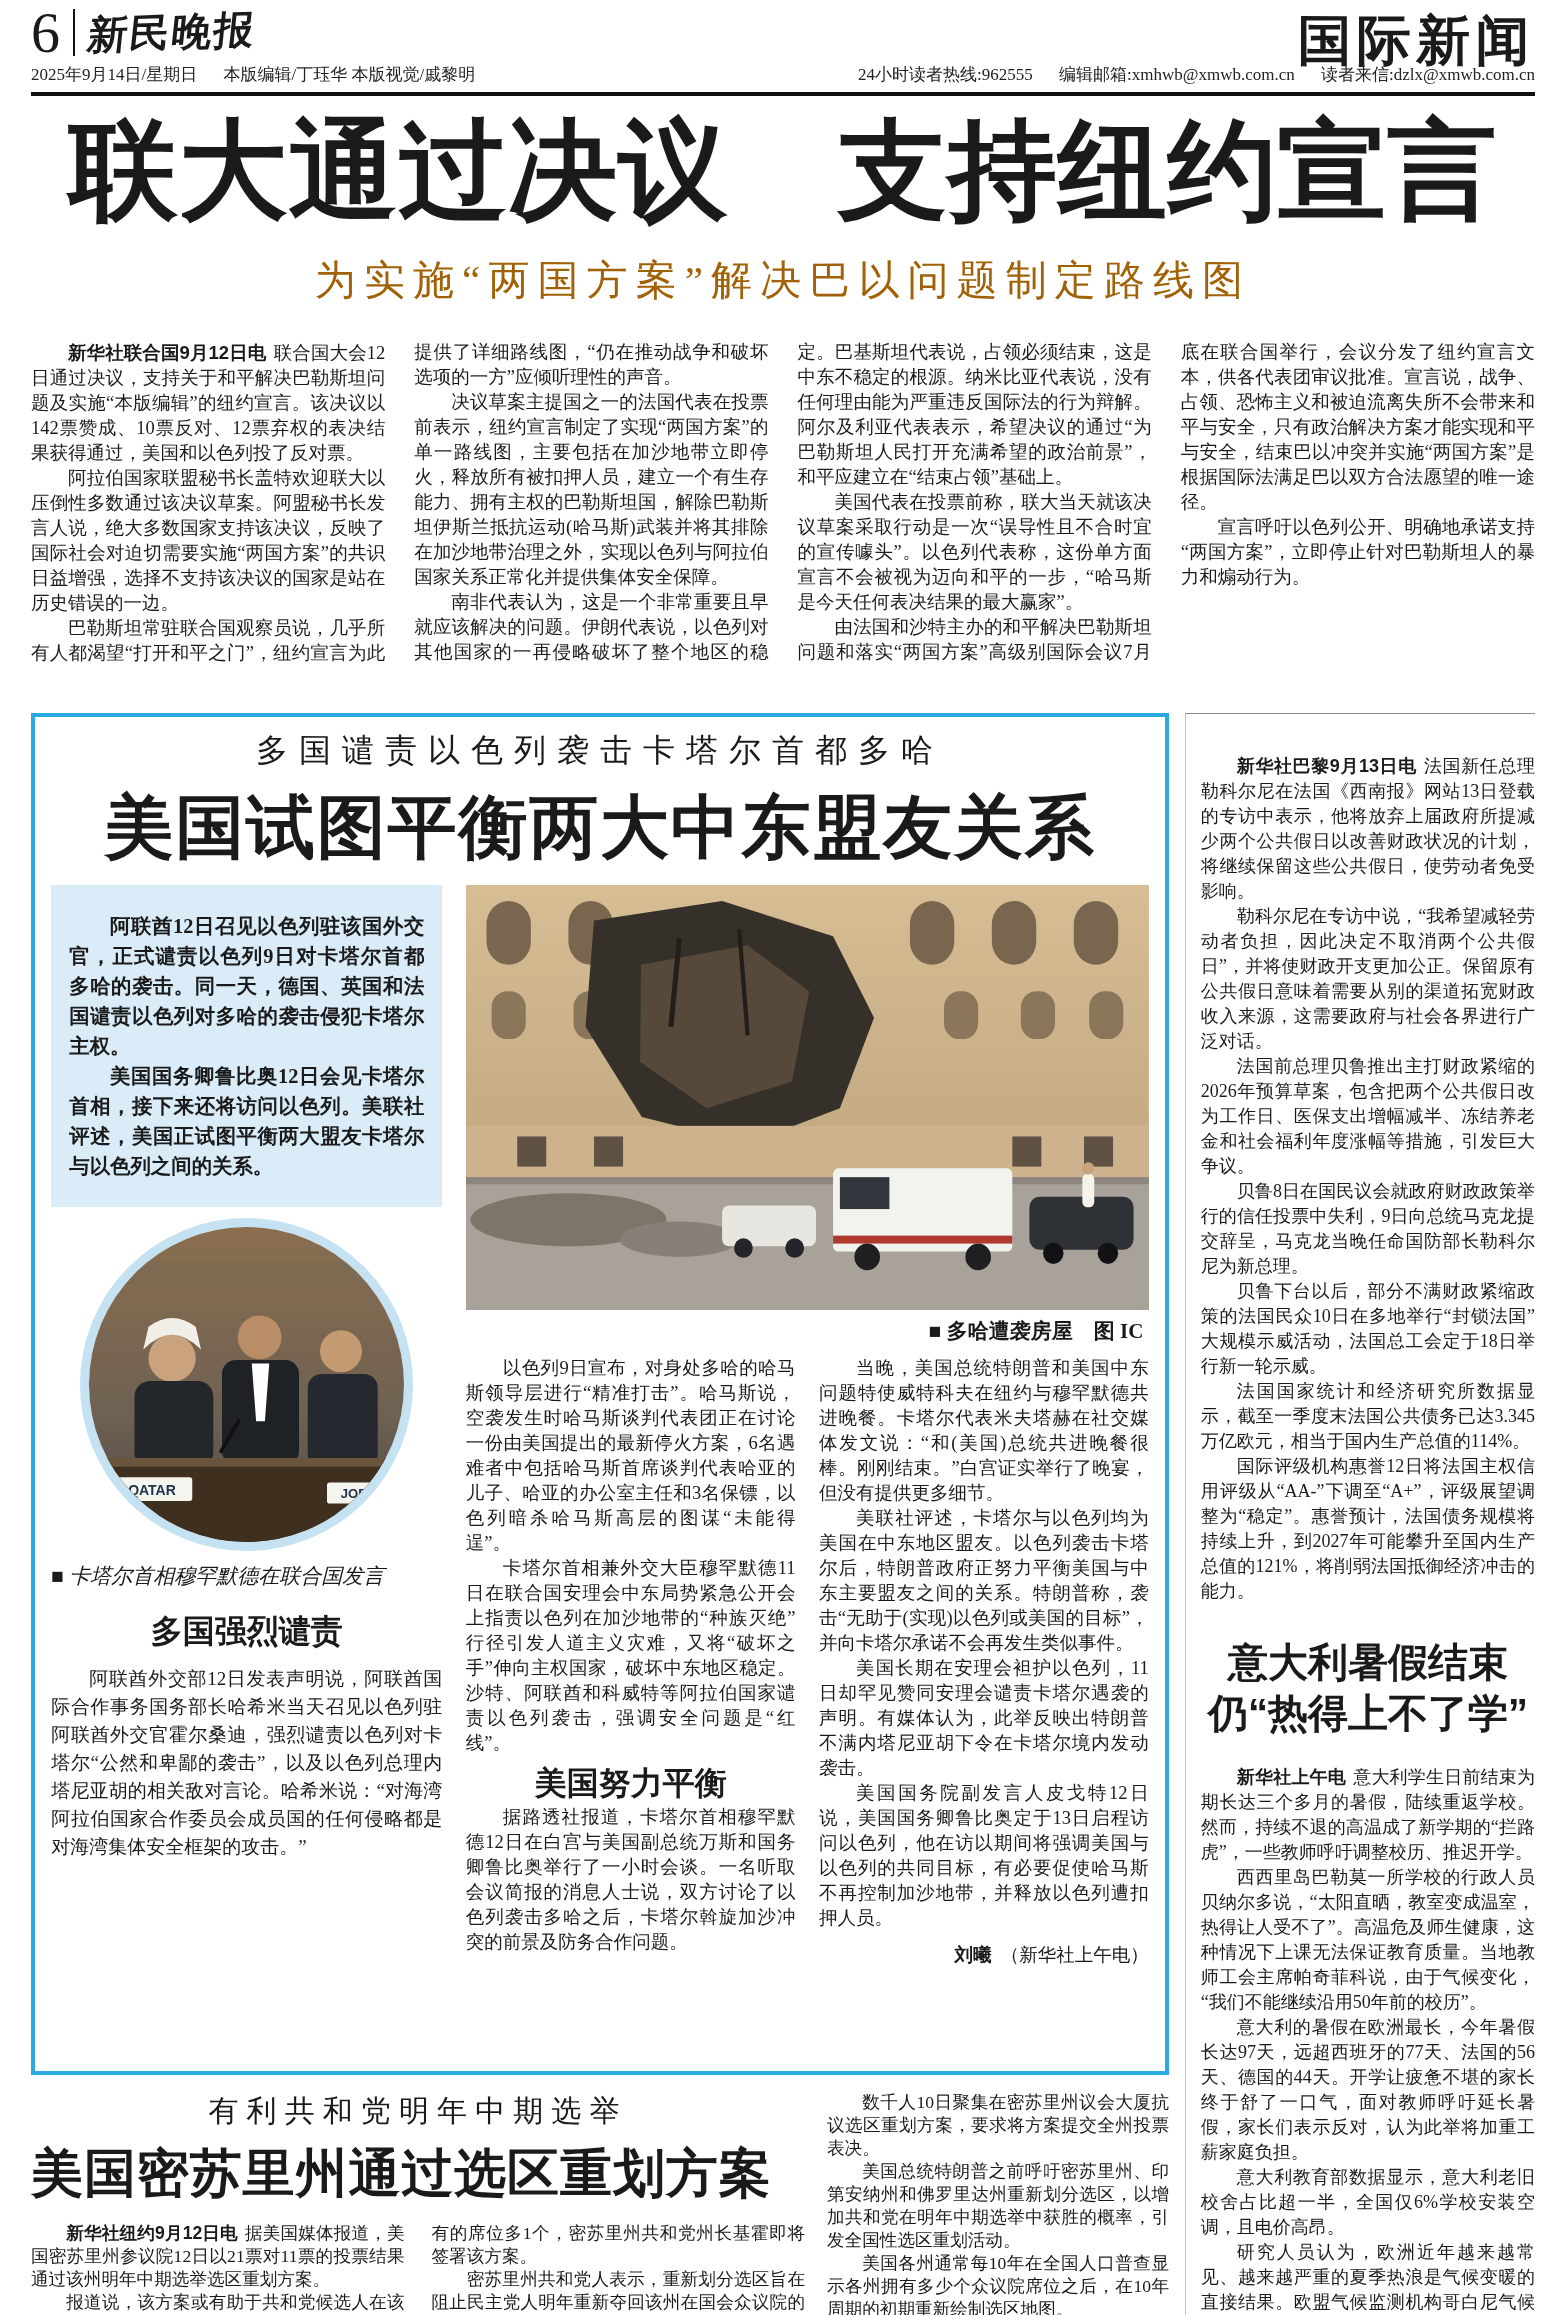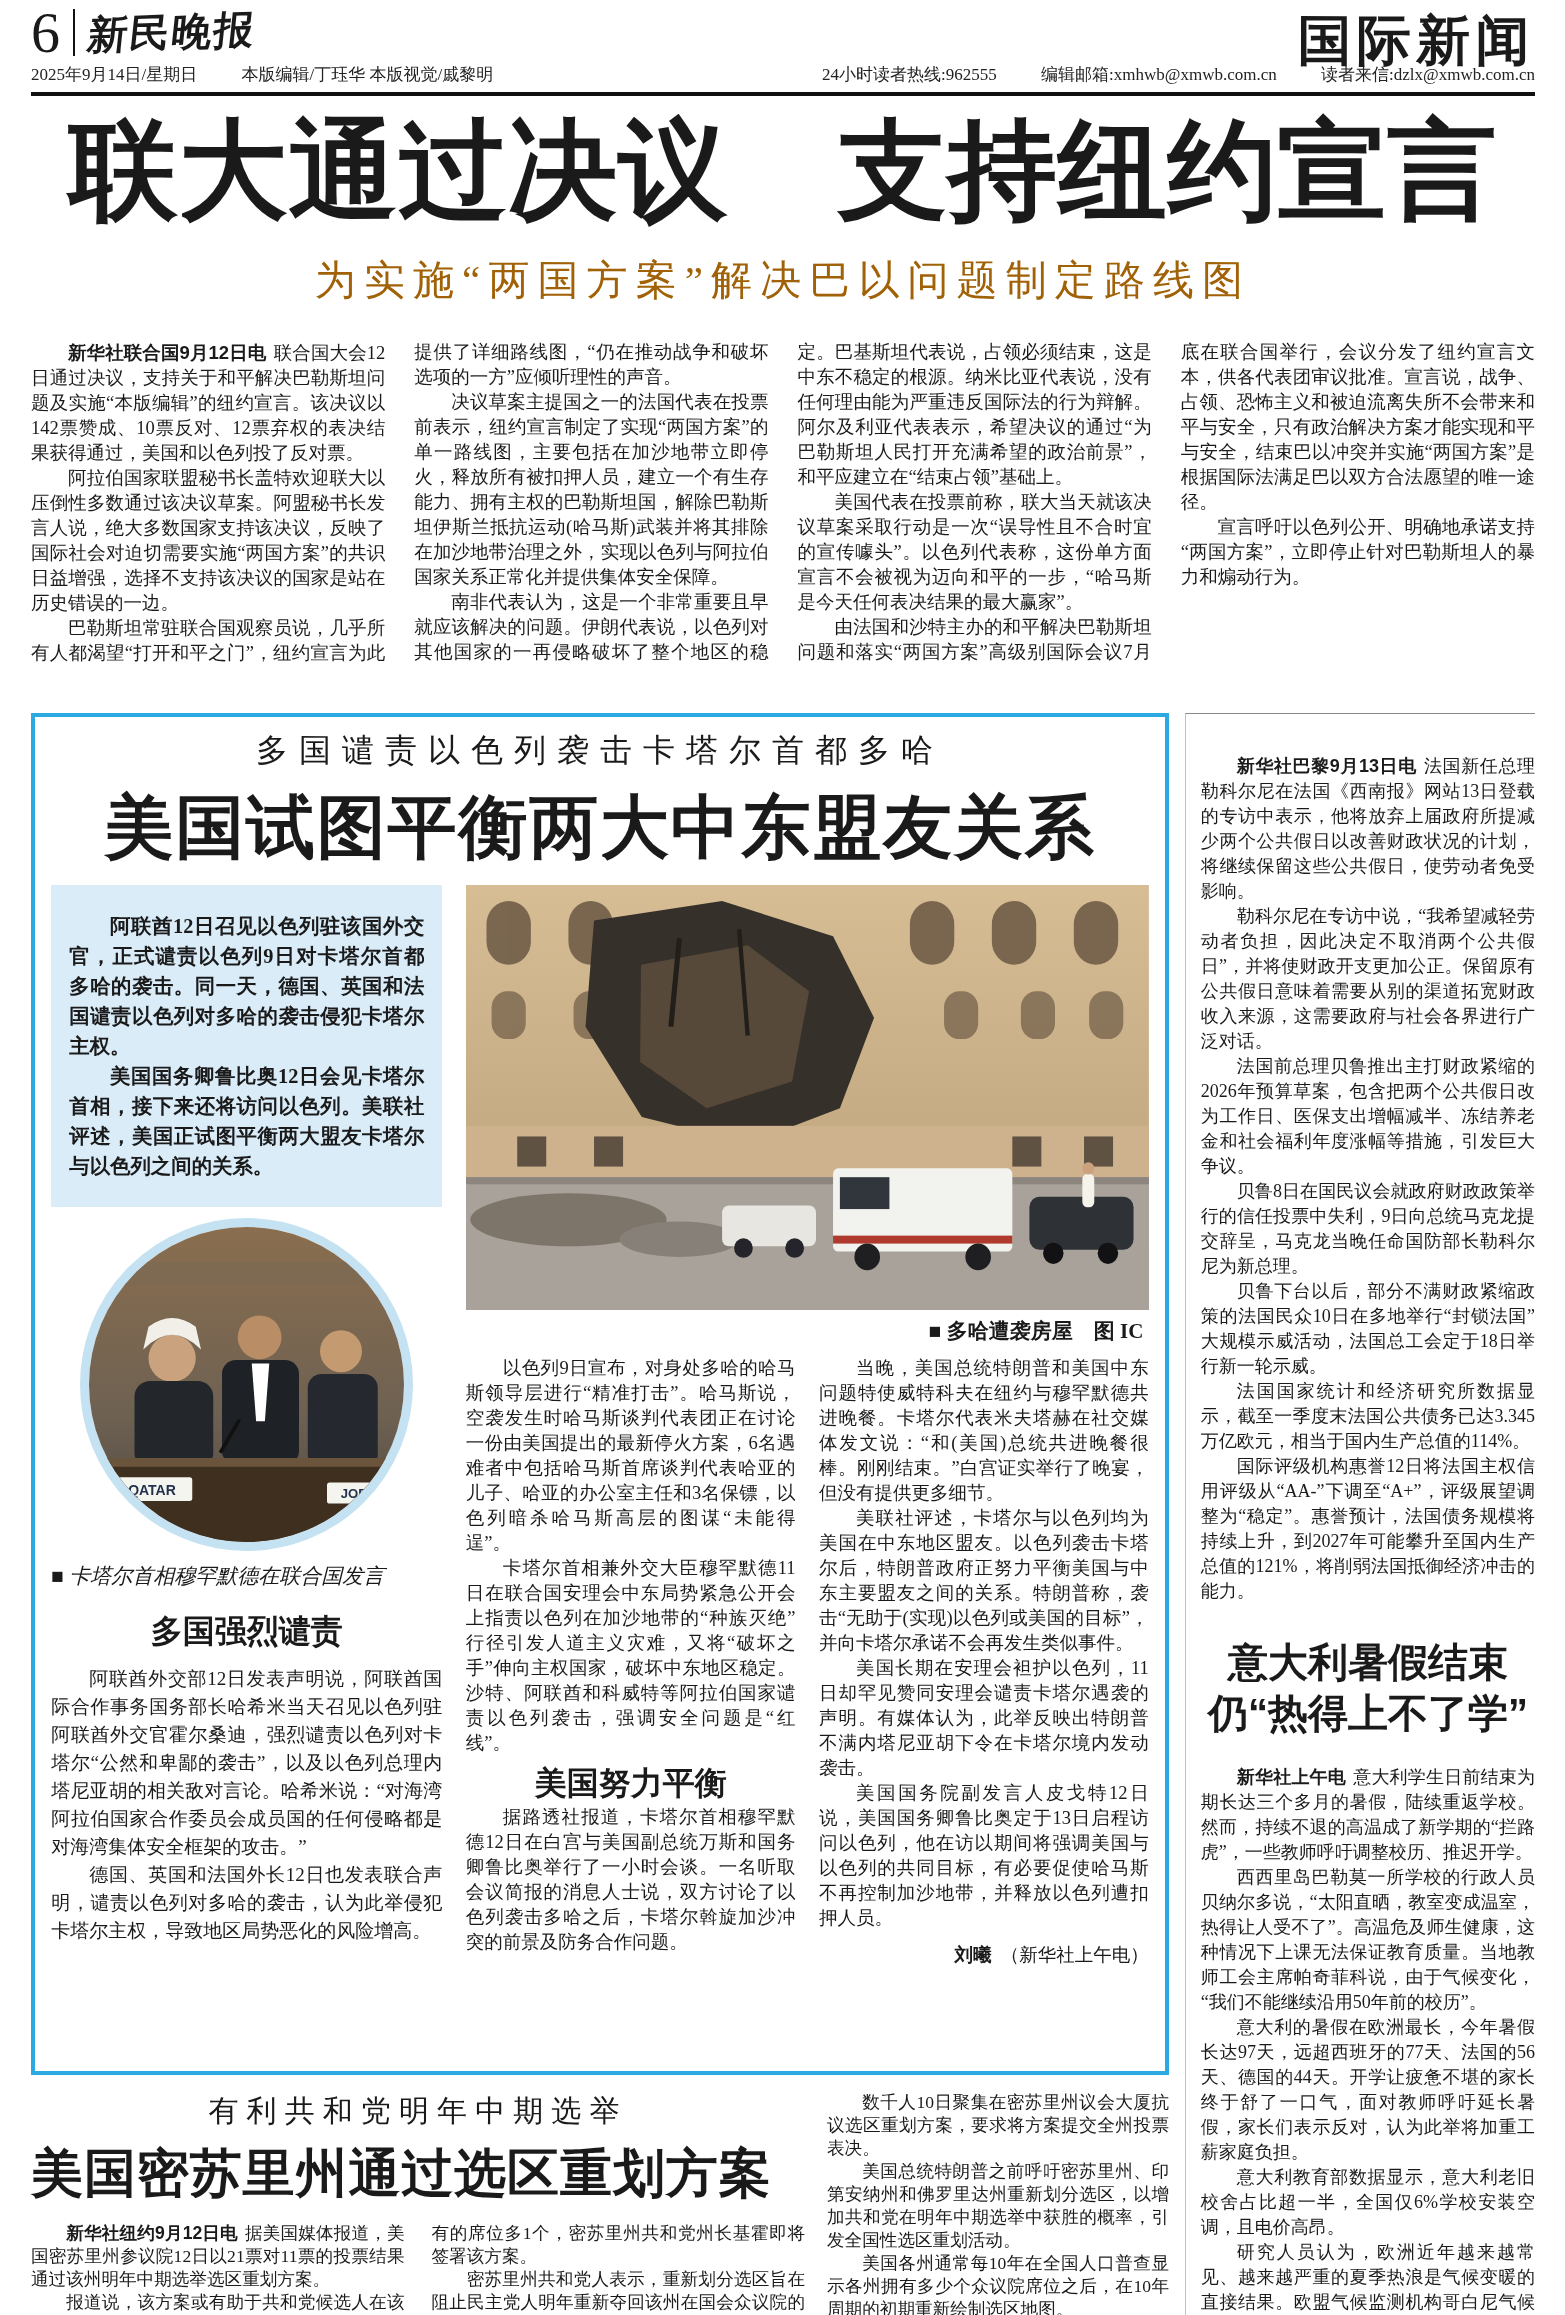--- a/index.html
+++ b/index.html
@@ -11,21 +11,21 @@
   .sans{font-family:"Liberation Sans","DejaVu Sans",sans-serif;}
   p{margin:0;text-indent:2em;}
   
   .hdr{display:flex;justify-content:space-between;align-items:flex-start;height:56px;}
   .hdr-left{display:flex;align-items:center;gap:12.7px;}
   .pagenum{font-size:58px;line-height:54px;font-weight:400;}
   .hdr-bar{width:2.7px;height:47px;background:#111;}
   .mast-logo{font-size:40px;font-weight:700;transform:skewX(-8deg) rotate(-2deg);letter-spacing:1.8px;}
   .section-name{font-size:54px;font-weight:900;letter-spacing:5.4px;}
   .info-row{display:flex;justify-content:space-between;font-size:17px;color:#222;margin-top:1.8px;}
-  .info-row span{margin-left:40px;}
+  .info-row span{margin-left:22px;}
   .info-row .first{margin-left:0;}
   .black-rule{height:4.5px;background:#101010;margin-top:5.4px;}
   
   .lead-head{text-align:center;font-size:109px;font-weight:900;letter-spacing:0.9px;line-height:1.12;margin-top:12.7px;}
   .lead-sub{text-align:center;font-size:41px;font-weight:400;letter-spacing:8.1px;color:#a16207;margin:22px 0 32px;}
   .top-cols{column-count:4;column-gap:29px;height:360px;overflow:hidden;
             font-size:18.5px;line-height:25px;text-align:justify;}
   .dateline{font-weight:700;font-family:"Liberation Sans","DejaVu Sans",sans-serif;margin-right:.4em;}
   
   .main-row{display:flex;margin-top:12.7px;}
@@ -149,21 +149,20 @@
                 <rect x="26" y="286" width="92" height="27" rx="3" fill="#f5f5f0"></rect>
                 <text x="72" y="306" text-anchor="middle" font-size="16" font-weight="bold" fill="#22324c" font-family="Liberation Sans, DejaVu Sans, sans-serif">QATAR</text>
                 <rect x="272" y="292" width="62" height="24" rx="3" fill="#f5f5f0"></rect>
                 <text x="303" y="310" text-anchor="middle" font-size="15" font-weight="bold" fill="#22324c" font-family="Liberation Sans, DejaVu Sans, sans-serif">JOR</text>
               </svg>
             </div>
             <div class="circle-cap">■ 卡塔尔首相穆罕默德在联合国发言</div>
             <div class="subhead">多国强烈谴责</div>
             <div class="box-left-body">
                 <p>阿联酋外交部12日发表声明说，阿联酋国际合作事务国务部长哈希米当天召见以色列驻阿联酋外交官霍尔桑迪，强烈谴责以色列对卡塔尔“公然和卑鄙的袭击”，以及以色列总理内塔尼亚胡的相关敌对言论。哈希米说：“对海湾阿拉伯国家合作委员会成员国的任何侵略都是对海湾集体安全框架的攻击。”</p>
-                <p>德国、英国和法国外长12日也发表联合声明，谴责以色列对多哈的袭击，认为此举侵犯卡塔尔主权，导致地区局势恶化的风险增高。</p>
               </div>
           </div>
           <div class="box-right">
             <div class="box-photo">
               <svg viewBox="0 0 800 480" preserveAspectRatio="none" aria-hidden="true">
                 <defs>
                   <linearGradient id="bg1" x1="0" y1="0" x2="0" y2="1">
                     <stop offset="0" stop-color="#d6bd94"></stop>
                       <stop offset="1" stop-color="#b99e78"></stop>
                   </linearGradient>

